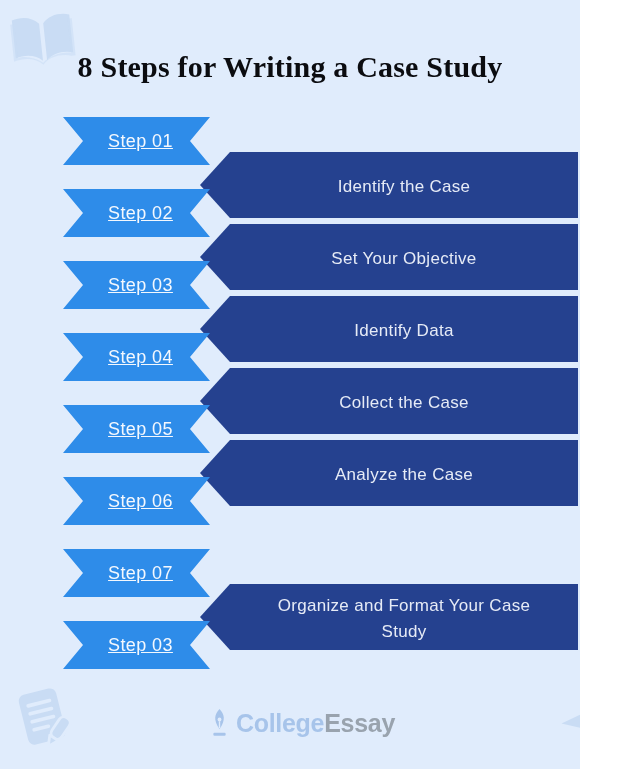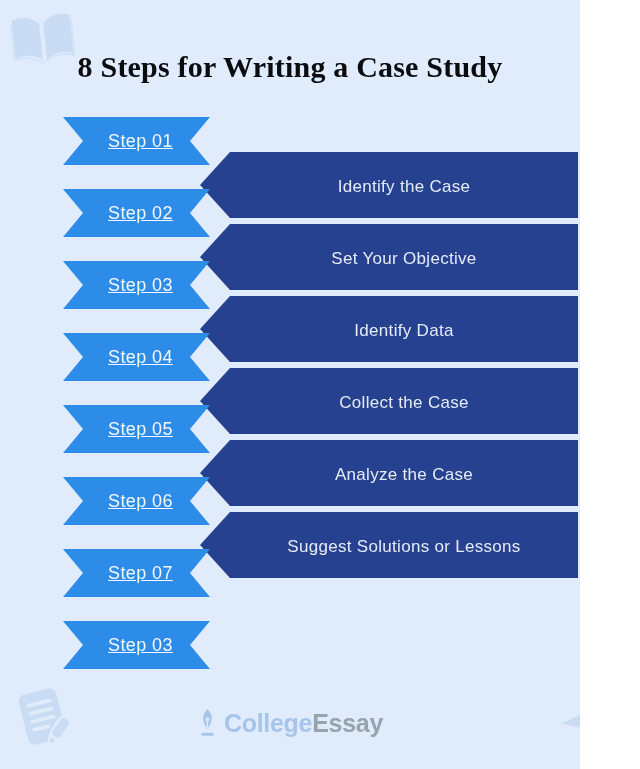--- a/index.html
+++ b/index.html
@@ -88,21 +88,21 @@
     font-size: 17px;
     line-height: 1.55;
     letter-spacing: 0.3px;
     margin-top: 44px;
   }
 
   
   .footer {
     position: absolute;
     top: 708px;
-    left: 0;
+    left: 12px;
     width: 100%;
     display: flex;
     align-items: center;
     justify-content: center;
     gap: 6px;
   }
   .footer .logo-nib { color: var(--logo-college, #a7c4ea); }
   .footer .logo-nib svg { display: block; }
   .brand {
     font-size: 25px;
@@ -205,28 +205,28 @@
       </div>
       <div class="banner">
         <span>Analyze the Case</span>
       </div>
     </div>
 
     <div class="row">
       <div class="ribbon">
         <span>Step 06</span>
       </div>
-      <div class="banner">
-        <span>Suggest Solutions or Lessons</span>
-      </div>
     </div>
 
     <div class="row">
       <div class="ribbon">
         <span>Step 07</span>
+      </div>
+      <div class="banner">
+        <span>Organize and Format Your Case Study</span>
       </div>
     </div>
 
     <div class="row">
       <div class="ribbon">
         <span>Step 03</span>
       </div>
     </div>
 
   </div>

